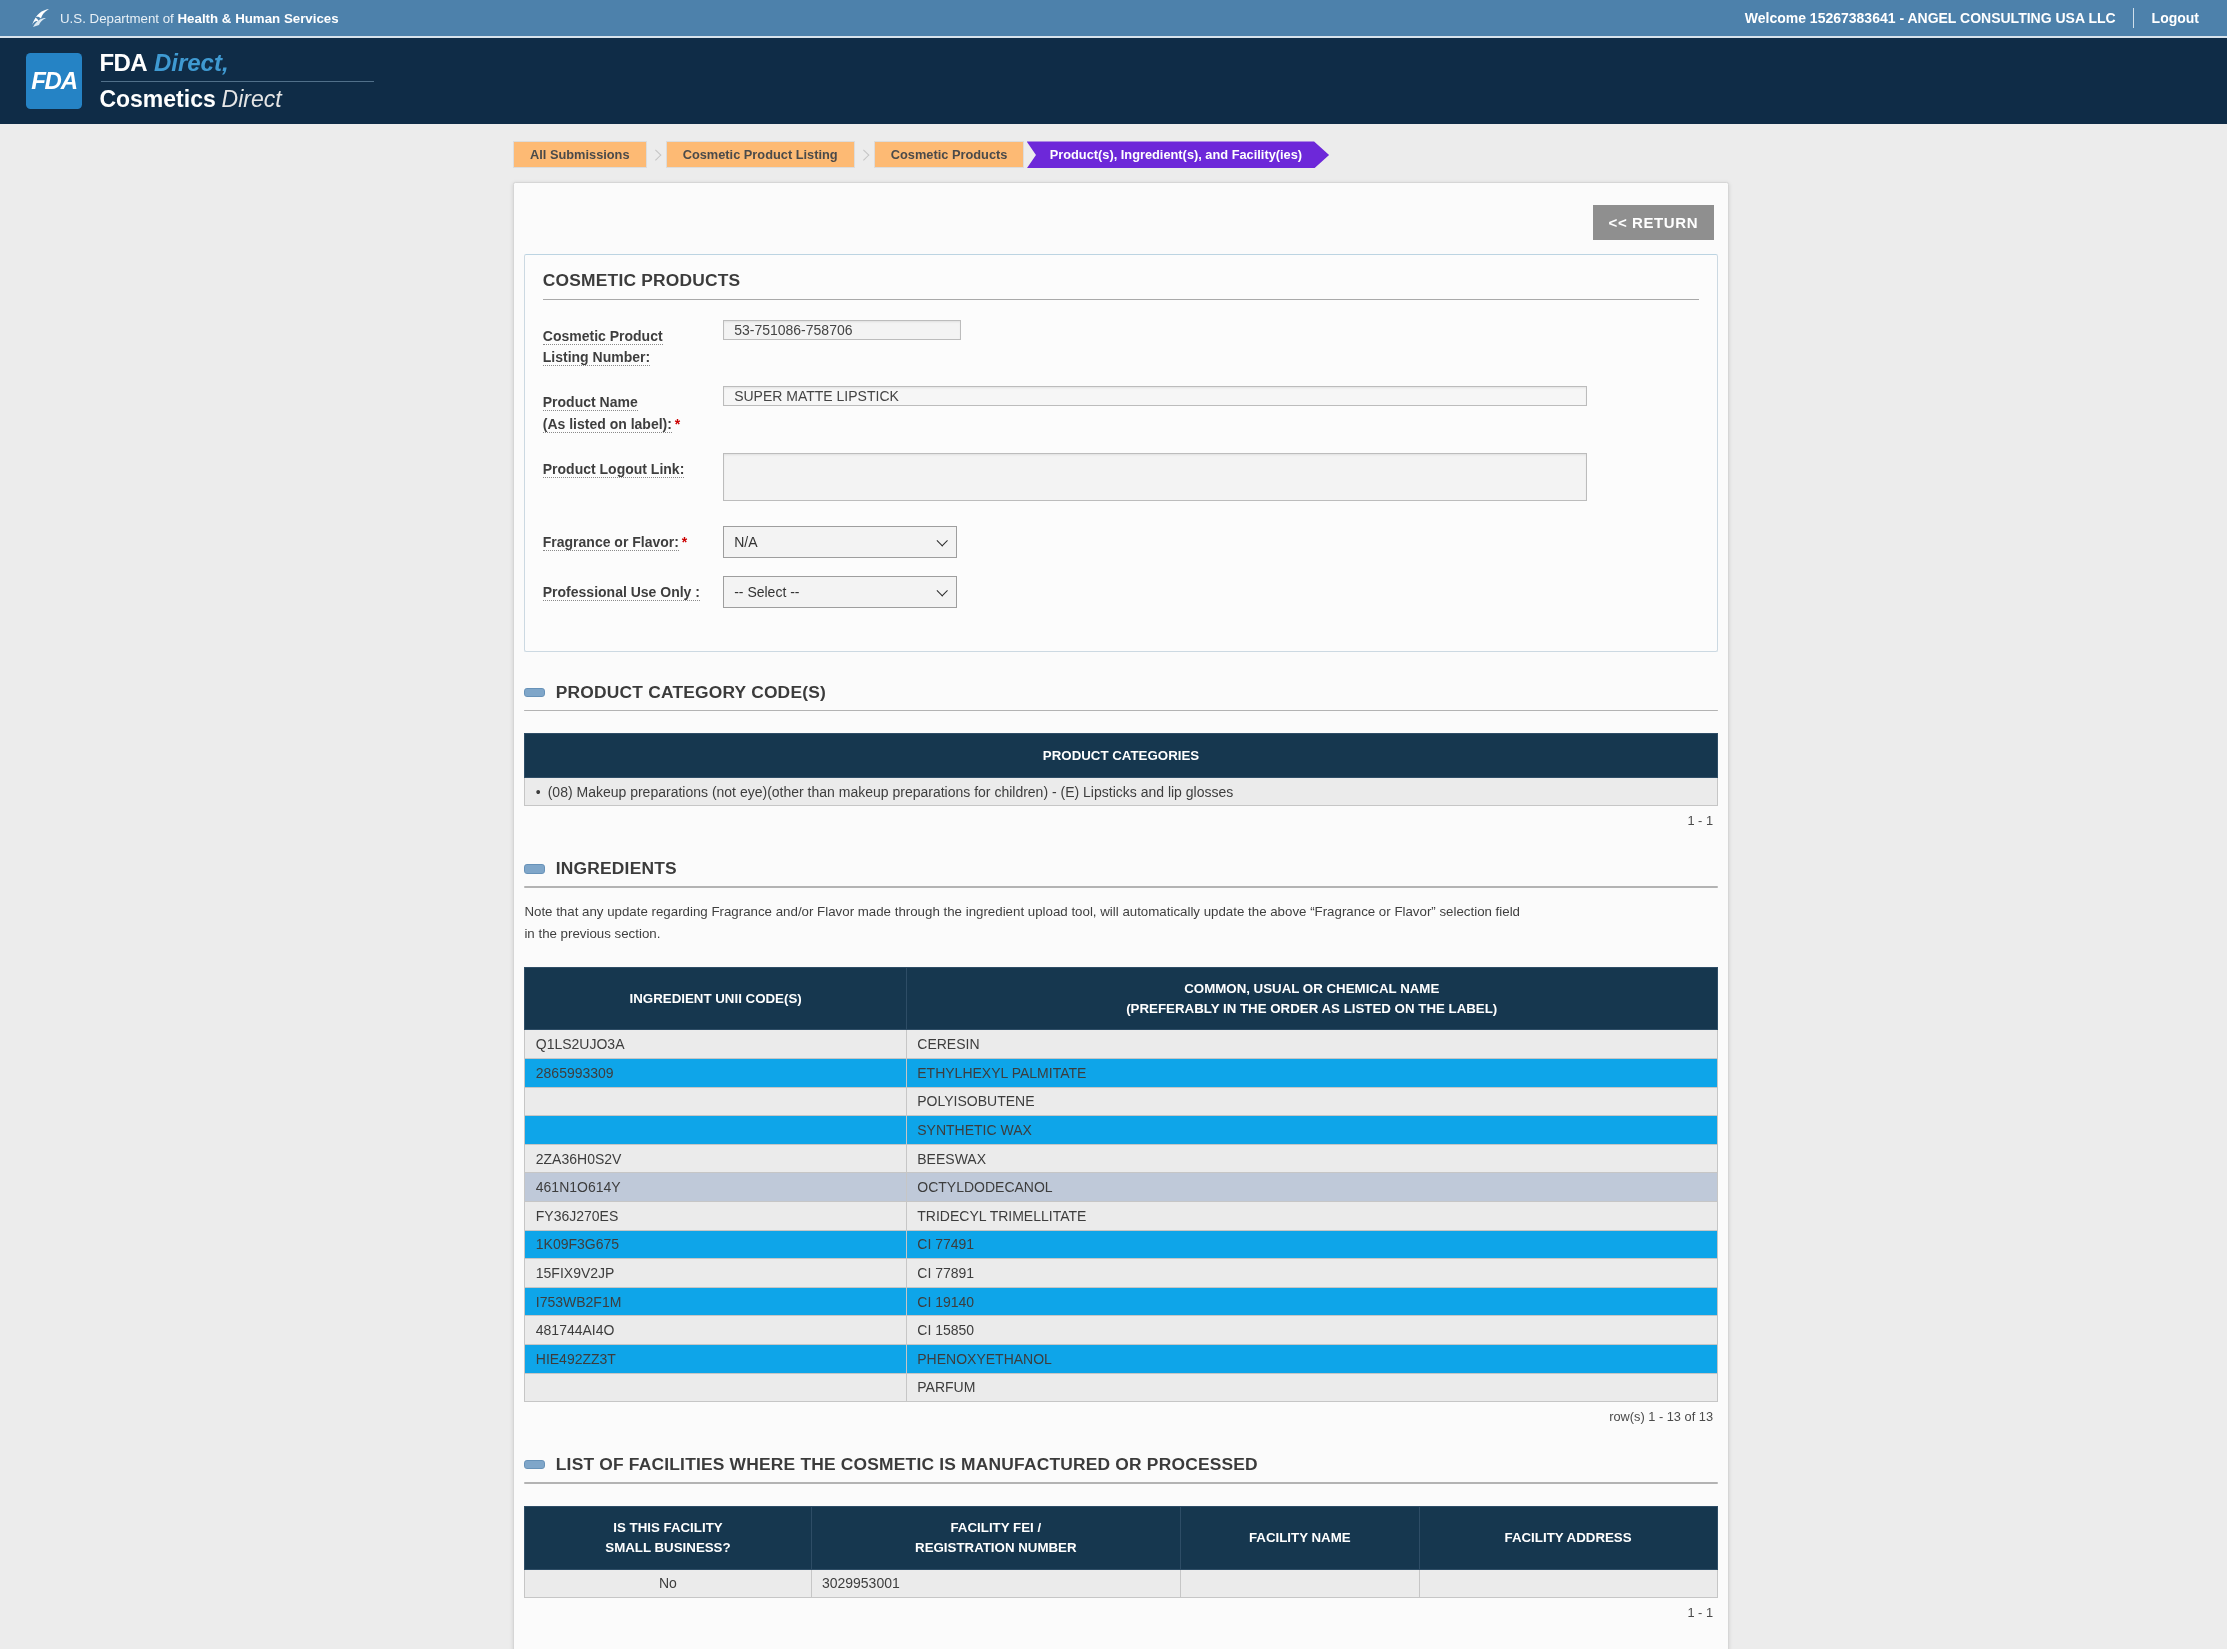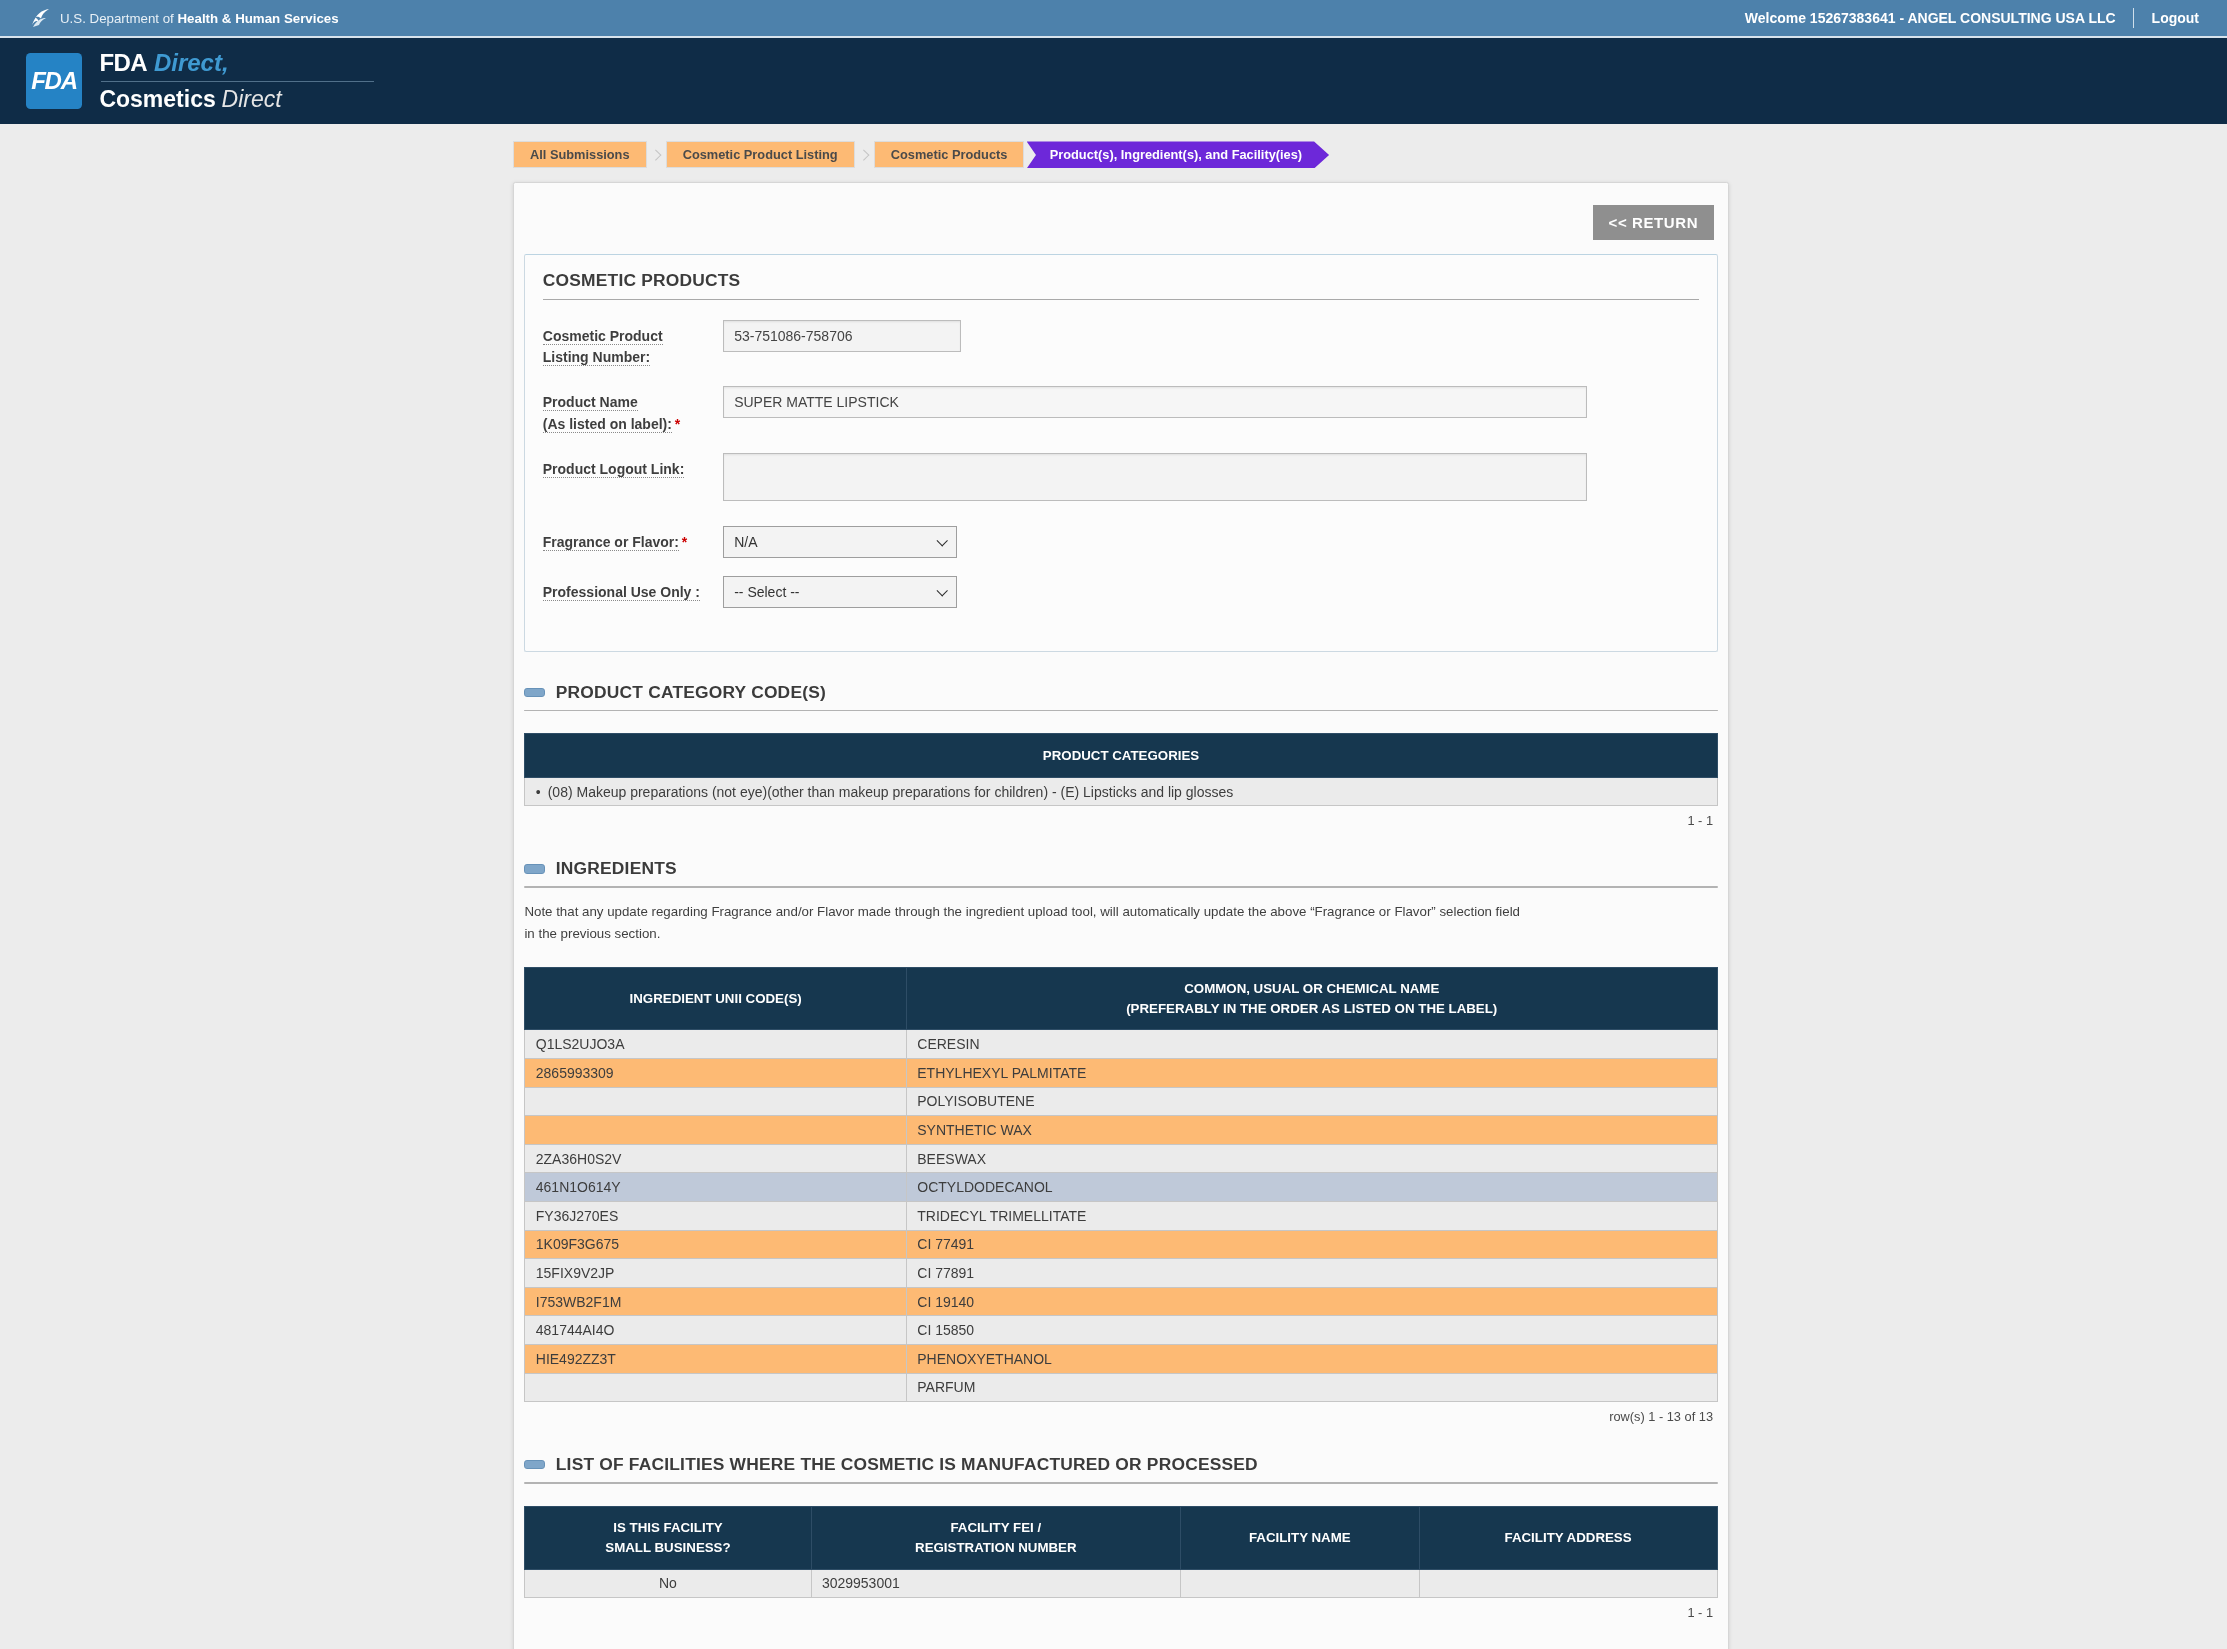--- a/index.html
+++ b/index.html
@@ -39,37 +39,37 @@
   .return-row { display: flex; justify-content: flex-end; margin: 4.6px 3.5px 14px 0; }
   .return-btn { background: #8f8f8f; border: none; color: #fff; font-family: "Liberation Sans", sans-serif; font-weight: 700; font-size: 15px; letter-spacing: 0.6px; padding: 8.7px 16px; cursor: pointer; }
 
   
   .product-box { border: 0.6px solid #ccd9e2; border-top: 1.2px solid #bcd4e2; border-radius: 2.3px; background: #fcfcfc; padding: 15px 17.4px 25.5px 17.4px; }
   .box-title { font-size: 17.4px; font-weight: 700; color: #3c3c3c; padding-bottom: 8px; border-bottom: 1.7px solid #a9a9a9; margin-bottom: 20px; letter-spacing: 0.2px; }
   .form-row { display: flex; align-items: flex-start; margin-bottom: 17.4px; }
   .form-label { width: 180px; padding-top: 5.8px; font-size: 14px; font-weight: 700; color: #3e3e3e; line-height: 1.55; }
   .lbl-line { border-bottom: 0.6px dotted #8a8a8a; }
   .req { color: #cc0000; margin-left: 2.9px; }
-  .input { background: #f3f3f3; border: 0.6px solid #bcbcbc; height: 32px; font-family: "Liberation Sans", sans-serif; font-size: 14px; padding: 0 10.4px; color: #444; box-shadow: inset 0 1.2px 1.7px rgba(0,0,0,0.07); }
+  .input { background: #f3f3f3; border: 0.6px solid #bcbcbc; height: 20px; font-family: "Liberation Sans", sans-serif; font-size: 14px; padding: 0 10.4px; color: #444; box-shadow: inset 0 1.2px 1.7px rgba(0,0,0,0.07); }
   .input.listing { width: 238px; }
   .input.name { width: 864px; background: #f6f6f6; }
   .input.web { width: 864px; height: 48px; }
   .select { width: 234px; height: 32px; display: flex; justify-content: space-between; align-items: center; padding: 0 10.4px; background: #f3f3f3; border: 0.6px solid #9e9e9e; font-size: 14px; color: #333; cursor: pointer; }
   .chev { width: 8px; height: 8px; border-right: 1.7px solid #2b2b2b; border-bottom: 1.7px solid #2b2b2b; transform: rotate(45deg) translateY(-1.7px); }
 
   
   .section-header { display: flex; align-items: center; gap: 10.4px; margin-top: 30px; }
   .minus-icon { width: 21px; height: 9.3px; background: #7fa6c9; border: 0.6px solid #6792b8; border-radius: 2.9px; cursor: pointer; }
   .section-title { font-size: 17.4px; font-weight: 800; color: #3b3b3b; letter-spacing: 0.2px; }
   .section-rule { height: 1.7px; background: #b3b3b3; margin-top: 7px; border-radius: 1.2px; }
   .note-text { font-size: 13.3px; color: #3f3f3f; margin-top: 12.8px; line-height: 1.65; }
 
   table.data-table { width: 100%; border-collapse: collapse; margin-top: 22px; font-size: 14px; }
   table.data-table th { background: #16374f; color: #fff; font-weight: 700; text-align: center; padding: 11.6px 8px; border: 0.6px solid #2e4d66; font-size: 13.3px; line-height: 1.45; }
-  table.data-table td { border: 0.6px solid #c6c6c6; padding: 5.8px 10.4px; color: #3d3d3d; background: #fdba74; height: 23px; }
+  table.data-table td { border: 0.6px solid #c6c6c6; padding: 5.8px 10.4px; color: #3d3d3d; background: #0ea5e9; height: 23px; }
   tr.alt td { background: #ebebeb; }
   tr.sel td { background: #bfc9d9; }
   .pagination { text-align: right; font-size: 12.8px; color: #4a4a4a; margin: 7px 4.6px 0 0; }
   .bullet { margin-right: 7px; color: #3d3d3d; }
   td.center { text-align: center; }
 </style>
 </head>
 <body>
 
 <div class="hhs-bar">

